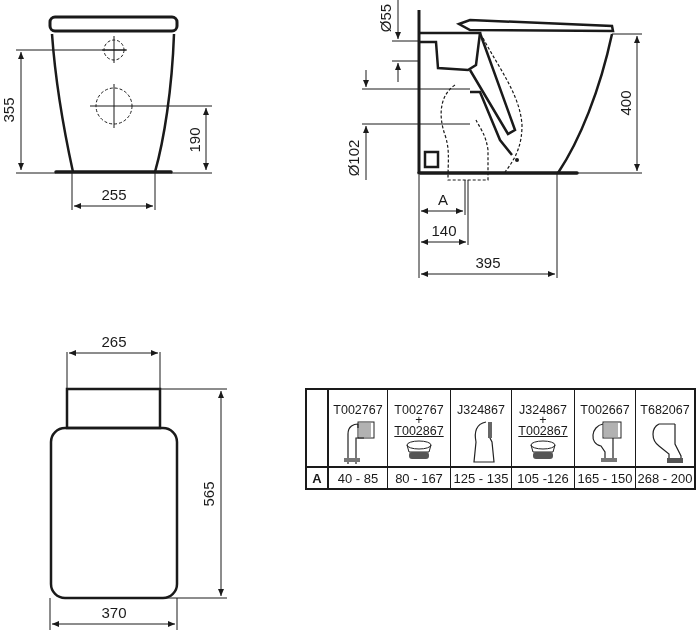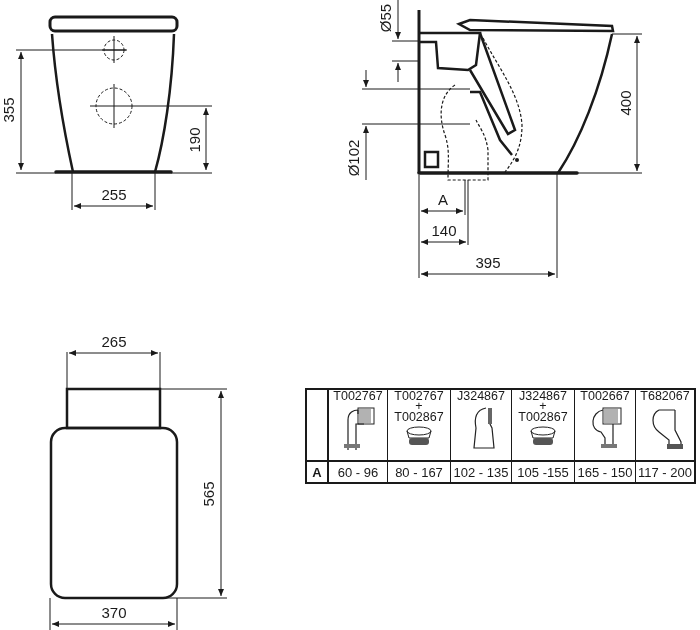--- a/index.html
+++ b/index.html
@@ -8,23 +8,23 @@
   svg.drawing { position: absolute; left: 0; top: 0; }
   .dimtext { font-family: "Liberation Sans", sans-serif; font-size: 15px; fill: #1a1a1a; }
   .tbl { position: absolute; left: 305px; top: 388px; border-collapse: collapse;
          border: 2px solid #1a1a1a; font-family: "Liberation Sans", sans-serif; }
   .tbl td { border: 1px solid #1a1a1a; text-align: center; vertical-align: top;
             padding: 0; font-size: 12.5px; color: #1a1a1a; }
   .tbl td.rowhead { width: 20px; font-weight: bold; font-size: 18px; vertical-align: middle;
                     border-right: 2px solid #1a1a1a; }
   .tbl tr.vals td { height: 20px; vertical-align: middle; border-top: 2px solid #1a1a1a; font-size: 13px; }
   .tbl td.part { height: 70px; }
-  .code { display: block; line-height: 12px; margin-top: 0; }
+  .code { display: block; line-height: 12px; margin-top: 14px; }
   .plus { display: block; line-height: 9px; }
-  .code2 { display: block; line-height: 12px; }
+  .code2 { display: block; line-height: 12px; text-decoration: underline; }
   .fit { display: block; margin: 2px auto 0; }
 </style>
 </head>
 <body>
 
 <svg class="drawing" width="700" height="630" viewBox="0 0 700 630">
   <defs>
     <marker id="arr" markerWidth="8" markerHeight="8" refX="7" refY="4" orient="auto-start-reverse">
       <path d="M0,1 L7,4 L0,7 Z" fill="#1a1a1a"></path>
     </marker>
@@ -163,21 +163,21 @@
       <span class="code">T682067</span>
       <svg class="fit" width="40" height="48">
             <path d="M14,6 C6,10 6,22 14,28 L24,36 L24,44 M30,6 L30,26 L36,38 L36,44" fill="none" stroke="#222" stroke-width="1.2"></path>
             <path d="M14,6 L30,6" stroke="#222"></path>
             <rect x="22" y="40" width="16" height="5" fill="#555"></rect>
           </svg>
     </td>
   </tr>
   <tr class="vals">
     <td class="rowhead">A</td>
-    <td>60 - 96</td>
+    <td>40 - 85</td>
     <td>80 - 167</td>
-    <td>102 - 135</td>
-    <td>105 -155</td>
+    <td>125 - 135</td>
+    <td>105 -126</td>
     <td>165 - 150</td>
-    <td>117 - 200</td>
+    <td>268 - 200</td>
   </tr>
 </tbody>
   </table>
 
 </body></html>

